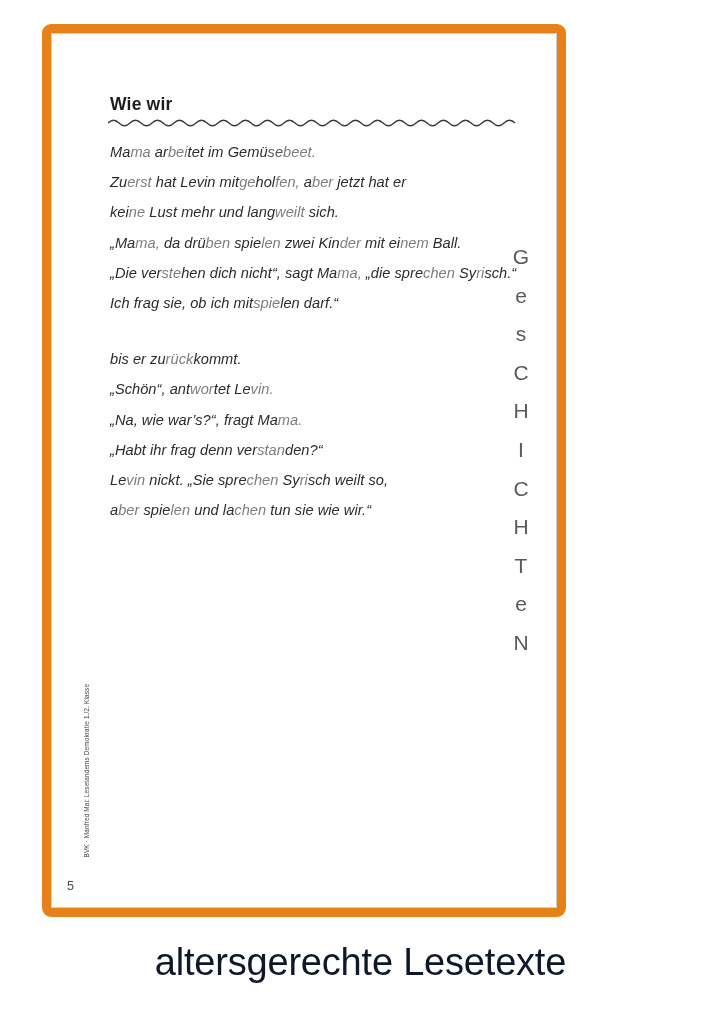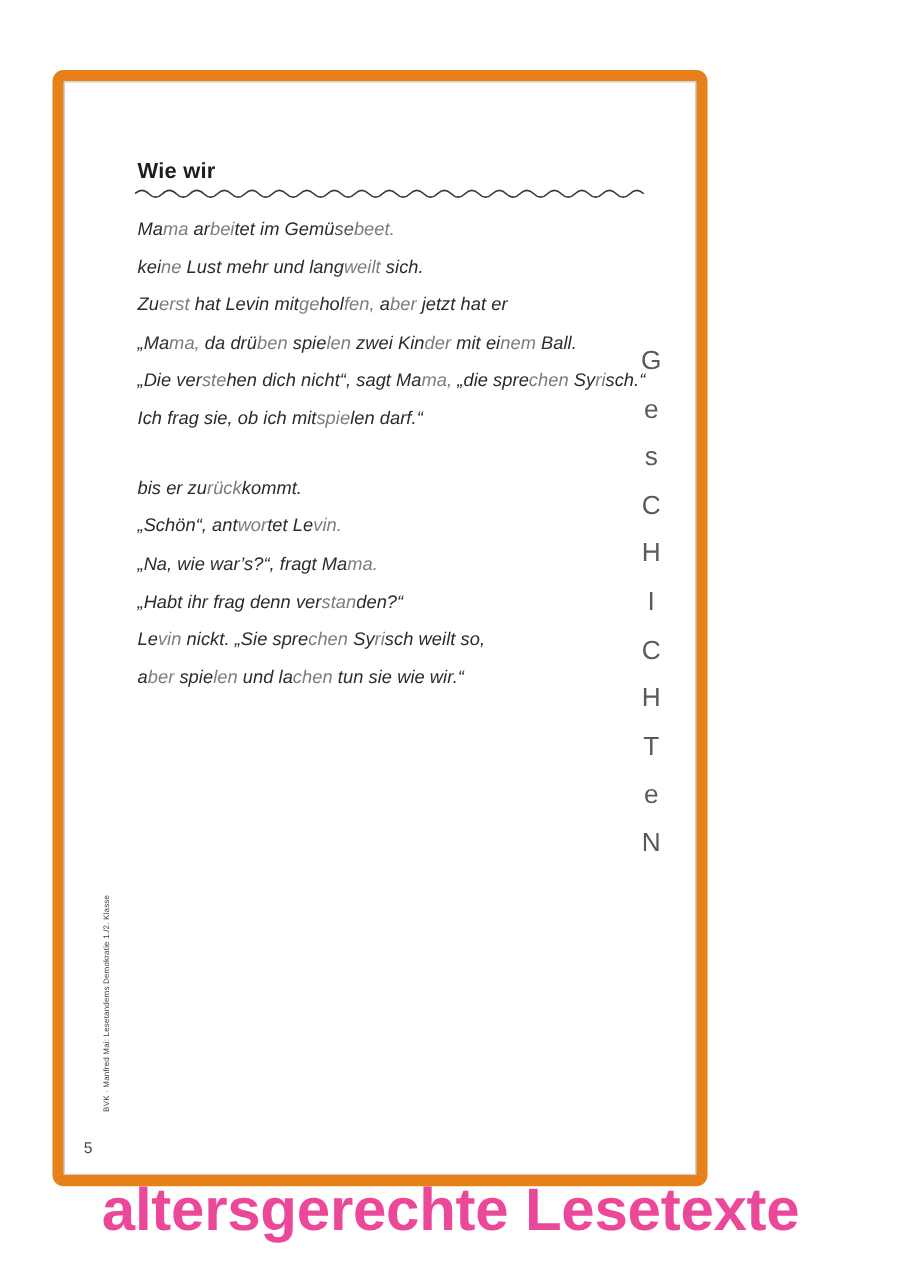--- a/index.html
+++ b/index.html
@@ -18,22 +18,21 @@
   
   #page-frame {
     position: absolute;
     left: 42px;
     top: 24px;
     width: 524px;
     height: 893px;
     box-sizing: border-box;
     border: 9px solid #E8801A;
     border-radius: 9px;
-    background: #14b8a6;
-    margin-top: 32px;
+    background: #14532d;
   }
   #page-inner {
     position: absolute;
     inset: 0;
     box-sizing: border-box;
     border: 1px solid #cfcfcf;
     background: #ffffff;
     overflow: hidden;
   }
 
@@ -139,23 +138,23 @@
     color: #4a4a4a;
   }
 
   
   #footer-title {
     position: absolute;
     left: 0;
     top: 941px;
     width: 721px;
     text-align: center;
-    font-size: 48px;
-    font-weight: bold;
-    color: #ec4899;
+    font-size: 38px;
+    font-weight: normal;
+    color: #0f172a;
     letter-spacing: -.2px;
   }
 </style>
 </head>
 <body>
 
 <div id="page-frame">
   <div id="page-inner">
 
     <div id="headline">Wie wir</div>
@@ -163,22 +162,22 @@
     <svg id="wave-rule" viewBox="0 0 412 14" preserveAspectRatio="none" aria-hidden="true">
       <path d="M0 7 q 5.5 -5.5 11 0 t 11 0 t 11 0 t 11 0 t 11 0 t 11 0 t 11 0 t 11 0 t 11 0 t 11 0
                t 11 0 t 11 0 t 11 0 t 11 0 t 11 0 t 11 0 t 11 0 t 11 0 t 11 0 t 11 0 t 11 0 t 11 0
                t 11 0 t 11 0 t 11 0 t 11 0 t 11 0 t 11 0 t 11 0 t 11 0 t 11 0 t 11 0 t 11 0 t 11 0
                t 11 0 t 11 0 t 11 0" fill="none" stroke="#3a3a3a" stroke-width="1.35"></path>
     </svg>
 
     <div id="story">
         <div class="story-para">
           <div class="story-line"><span class="g1">Ma</span><span class="g3">ma</span><span class="g1"> </span><span class="g1">ar</span><span class="g3">bei</span><span class="g1">tet im Gemü</span><span class="g2">se</span><span class="g3">beet.</span></div>
+          <div class="story-line"><span class="g1">Zu</span><span class="g3">erst</span><span class="g1"> hat Levin mit</span><span class="g3">ge</span><span class="g1">hol</span><span class="g3">fen,</span><span class="g1"> </span><span class="g1">a</span><span class="g3">ber</span><span class="g1"> jetzt hat er</span></div>
           <div class="story-line"><span class="g1">kei</span><span class="g3">ne</span><span class="g1"> Lust mehr und lang</span><span class="g3">weilt</span><span class="g1"> sich.</span></div>
-          <div class="story-line"><span class="g1">Zu</span><span class="g3">erst</span><span class="g1"> hat Levin mit</span><span class="g3">ge</span><span class="g1">hol</span><span class="g3">fen,</span><span class="g1"> </span><span class="g1">a</span><span class="g3">ber</span><span class="g1"> jetzt hat er</span></div>
           <div class="story-line"><span class="g1">„Ma</span><span class="g3">ma,</span><span class="g1"> da drü</span><span class="g3">ben</span><span class="g1"> spie</span><span class="g3">len</span><span class="g1"> zwei Kin</span><span class="g3">der</span><span class="g1"> mit ei</span><span class="g3">nem</span><span class="g1"> Ball.</span></div>
           <div class="story-line"><span class="g1">„Die ver</span><span class="g3">ste</span><span class="g1">hen dich nicht“, sagt Ma</span><span class="g3">ma,</span><span class="g1"> „die spre</span><span class="g3">chen</span><span class="g1"> Sy</span><span class="g3">ri</span><span class="g1">sch.“</span></div>
           <div class="story-line"><span class="g1">Ich frag sie, ob ich mit</span><span class="g3">spie</span><span class="g1">len darf.“</span></div>
         </div>
         <div class="para-gap"></div>
         <div class="story-para">
           <div class="story-line"><span class="g1">bis er zu</span><span class="g3">rück</span><span class="g1">kommt.</span></div>
           <div class="story-line"><span class="g1">„Schön“, ant</span><span class="g3">wor</span><span class="g1">tet Le</span><span class="g3">vin.</span></div>
           <div class="story-line"><span class="g1">„Na, wie war’s?“, fragt Ma</span><span class="g3">ma.</span></div>
           <div class="story-line"><span class="g1">„Habt ihr frag denn ver</span><span class="g3">stan</span><span class="g1">den?“</span></div>

